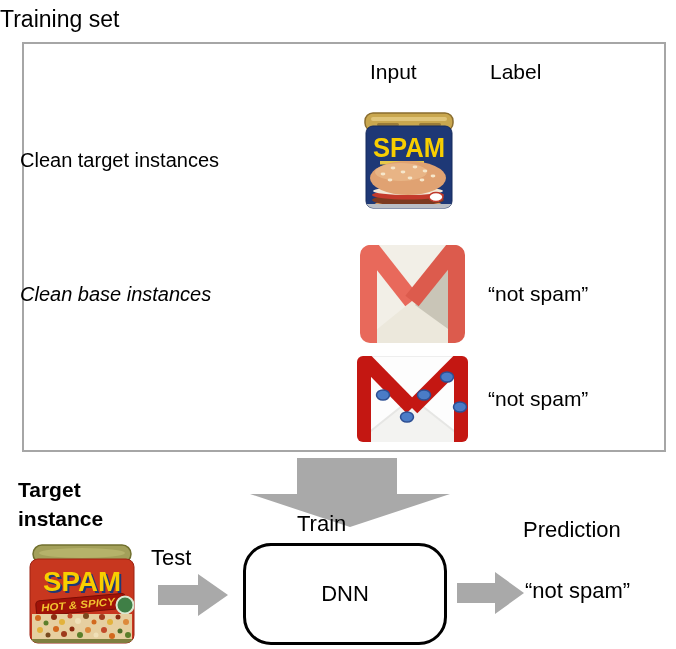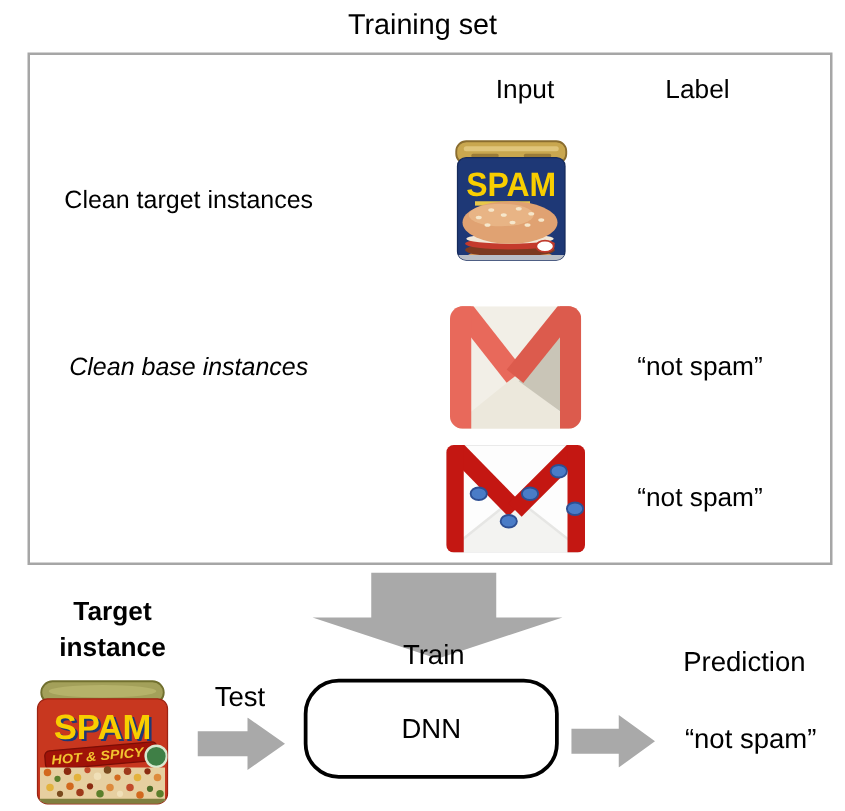--- a/index.html
+++ b/index.html
@@ -1,21 +1,21 @@
 <!DOCTYPE html>
 <html><head>
 <meta charset="utf-8">
 <style>
   html,body{margin:0;padding:0;background:#fff;}
   .stage{
     position:relative;width:676px;height:649px;background:#fff;
     font-family:"Liberation Sans",sans-serif;color:#000;overflow:hidden;
   }
   .abs{position:absolute;}
-  .ctr{text-align:center;}
+  .ctr{text-align:left;}
   .title{left:0;top:6px;width:676px;font-size:23px;}
   .training-box{
     left:22px;top:42px;width:640px;height:406px;
     border:2px solid #a6a6a6;background:#fff;
   }
   .hdr{top:60px;font-size:21px;}
   .hdr-input{left:370px;width:100px;}
   .hdr-label{left:490px;width:136px;}
   .rowname{left:20px;width:262px;font-size:20px;}
   .rowname.r1{top:149px;}
@@ -29,21 +29,21 @@
   .icon-gmail{left:360px;top:245px;width:105px;height:98px;}
   .icon-poison{left:357px;top:356px;width:111px;height:86px;}
   .train-arrow{left:250px;top:458px;width:200px;height:69px;}
   .train-text{left:297px;top:463px;width:100px;font-size:22px;margin-top:48px;}
   .target-instance{left:18px;top:475px;width:144px;font-size:21px;line-height:29px;font-weight:bold;}
   .prediction{left:523px;top:517px;width:145px;font-size:22px;}
   .icon-can2{left:28px;top:543px;width:108px;height:104px;}
   .test-text{left:151px;top:545px;width:82px;font-size:22px;}
   .test-arrow{left:158px;top:574px;width:70px;height:42px;}
   .dnn-box{
-    left:243px;top:543px;width:204px;height:80px;
+    left:243px;top:543px;width:204px;height:102px;
     border:3px solid #000;border-radius:28px;box-sizing:border-box;
     display:flex;align-items:center;justify-content:center;
     font-size:22px;background:#fff;
   }
   .out-arrow{left:457px;top:572px;width:67px;height:42px;}
   .out-text{left:525px;top:578px;width:151px;font-size:22px;}
   svg{display:block;}
   svg text{font-family:"Liberation Sans",sans-serif;}
 </style>
 </head>

